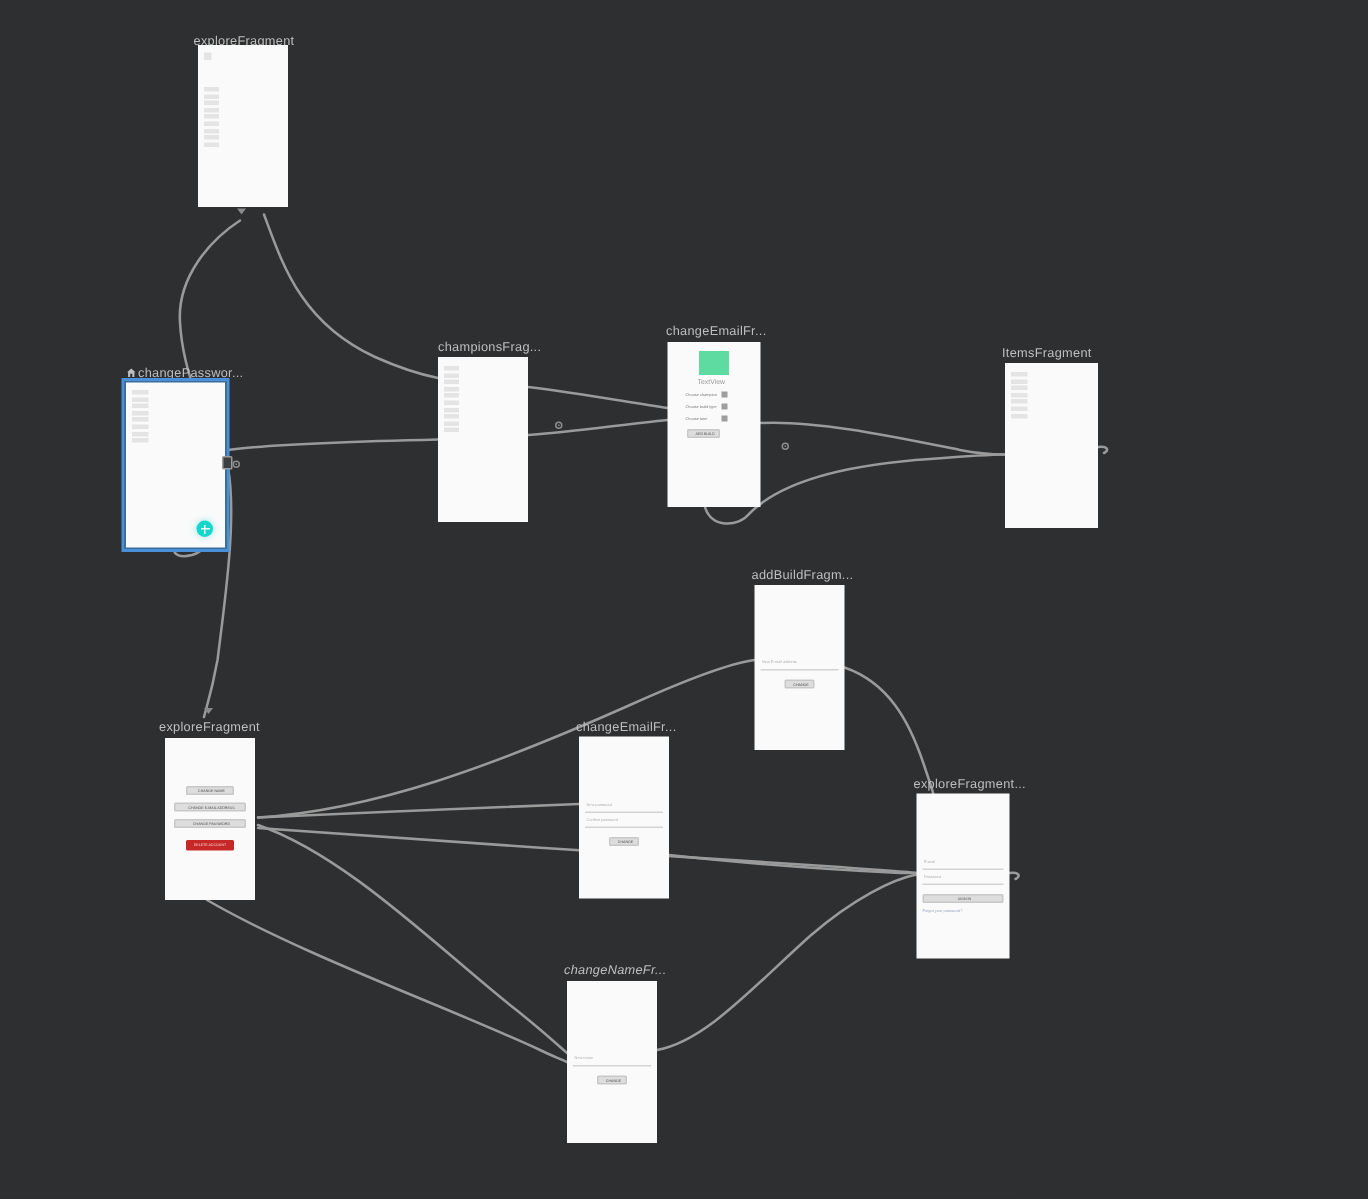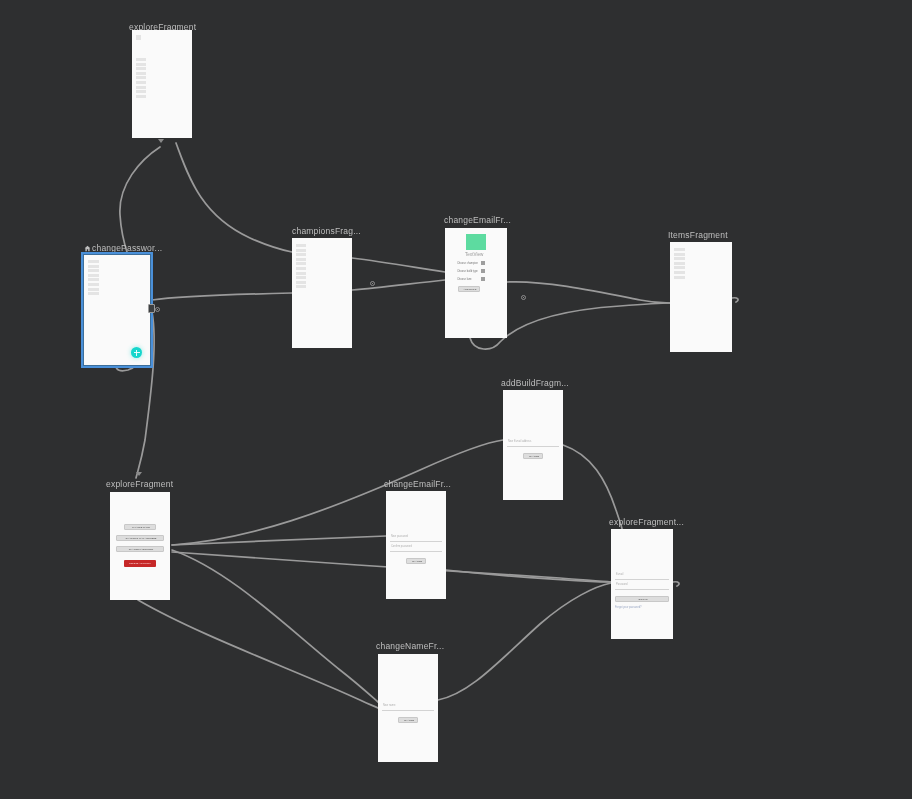--- a/index.html
+++ b/index.html
@@ -299,21 +299,21 @@
           <div class="field-txt" style="left: 1px; top: 0px;">E-mail</div>
         </div>
         <div class="field" style="left: 4px; top: 54px; width: 54px; height: 7px;">
           <div class="field-txt" style="left: 1px; top: 0px;">Password</div>
         </div>
         <div class="btn-gray" style="left: 4px; width: 54px; top: 67px; height: 6px;">
           <div class="btn-txt" style="left: 0px; top: 1.4px; width: 54px;">SIGN IN</div>
         </div>
         <div class="micro-txt" style="left: 4px; top: 77px;">Forgot your password?</div>
       </div>
-      <div class="node-label" style="left: 376px; top: 641px;"><span>changeNameFr...</span></div>
+      <div class="node-label" style="left: 376px; top: 641px; font-style: italic;"><span>changeNameFr...</span></div>
       <div class="screen" style="left: 378px; top: 654px; width: 60px; height: 108px;">
         <div class="field" style="left: 4px; top: 50px; width: 52px; height: 7px;">
           <div class="field-txt" style="left: 1px; top: 0px;">New name</div>
         </div>
         <div class="btn-gray" style="left: 20px; width: 20px; top: 63px; height: 6px;">
           <div class="btn-txt" style="left: 0px; top: 1.4px; width: 20px;">CHANGE</div>
         </div>
       </div>
     </div>
 

